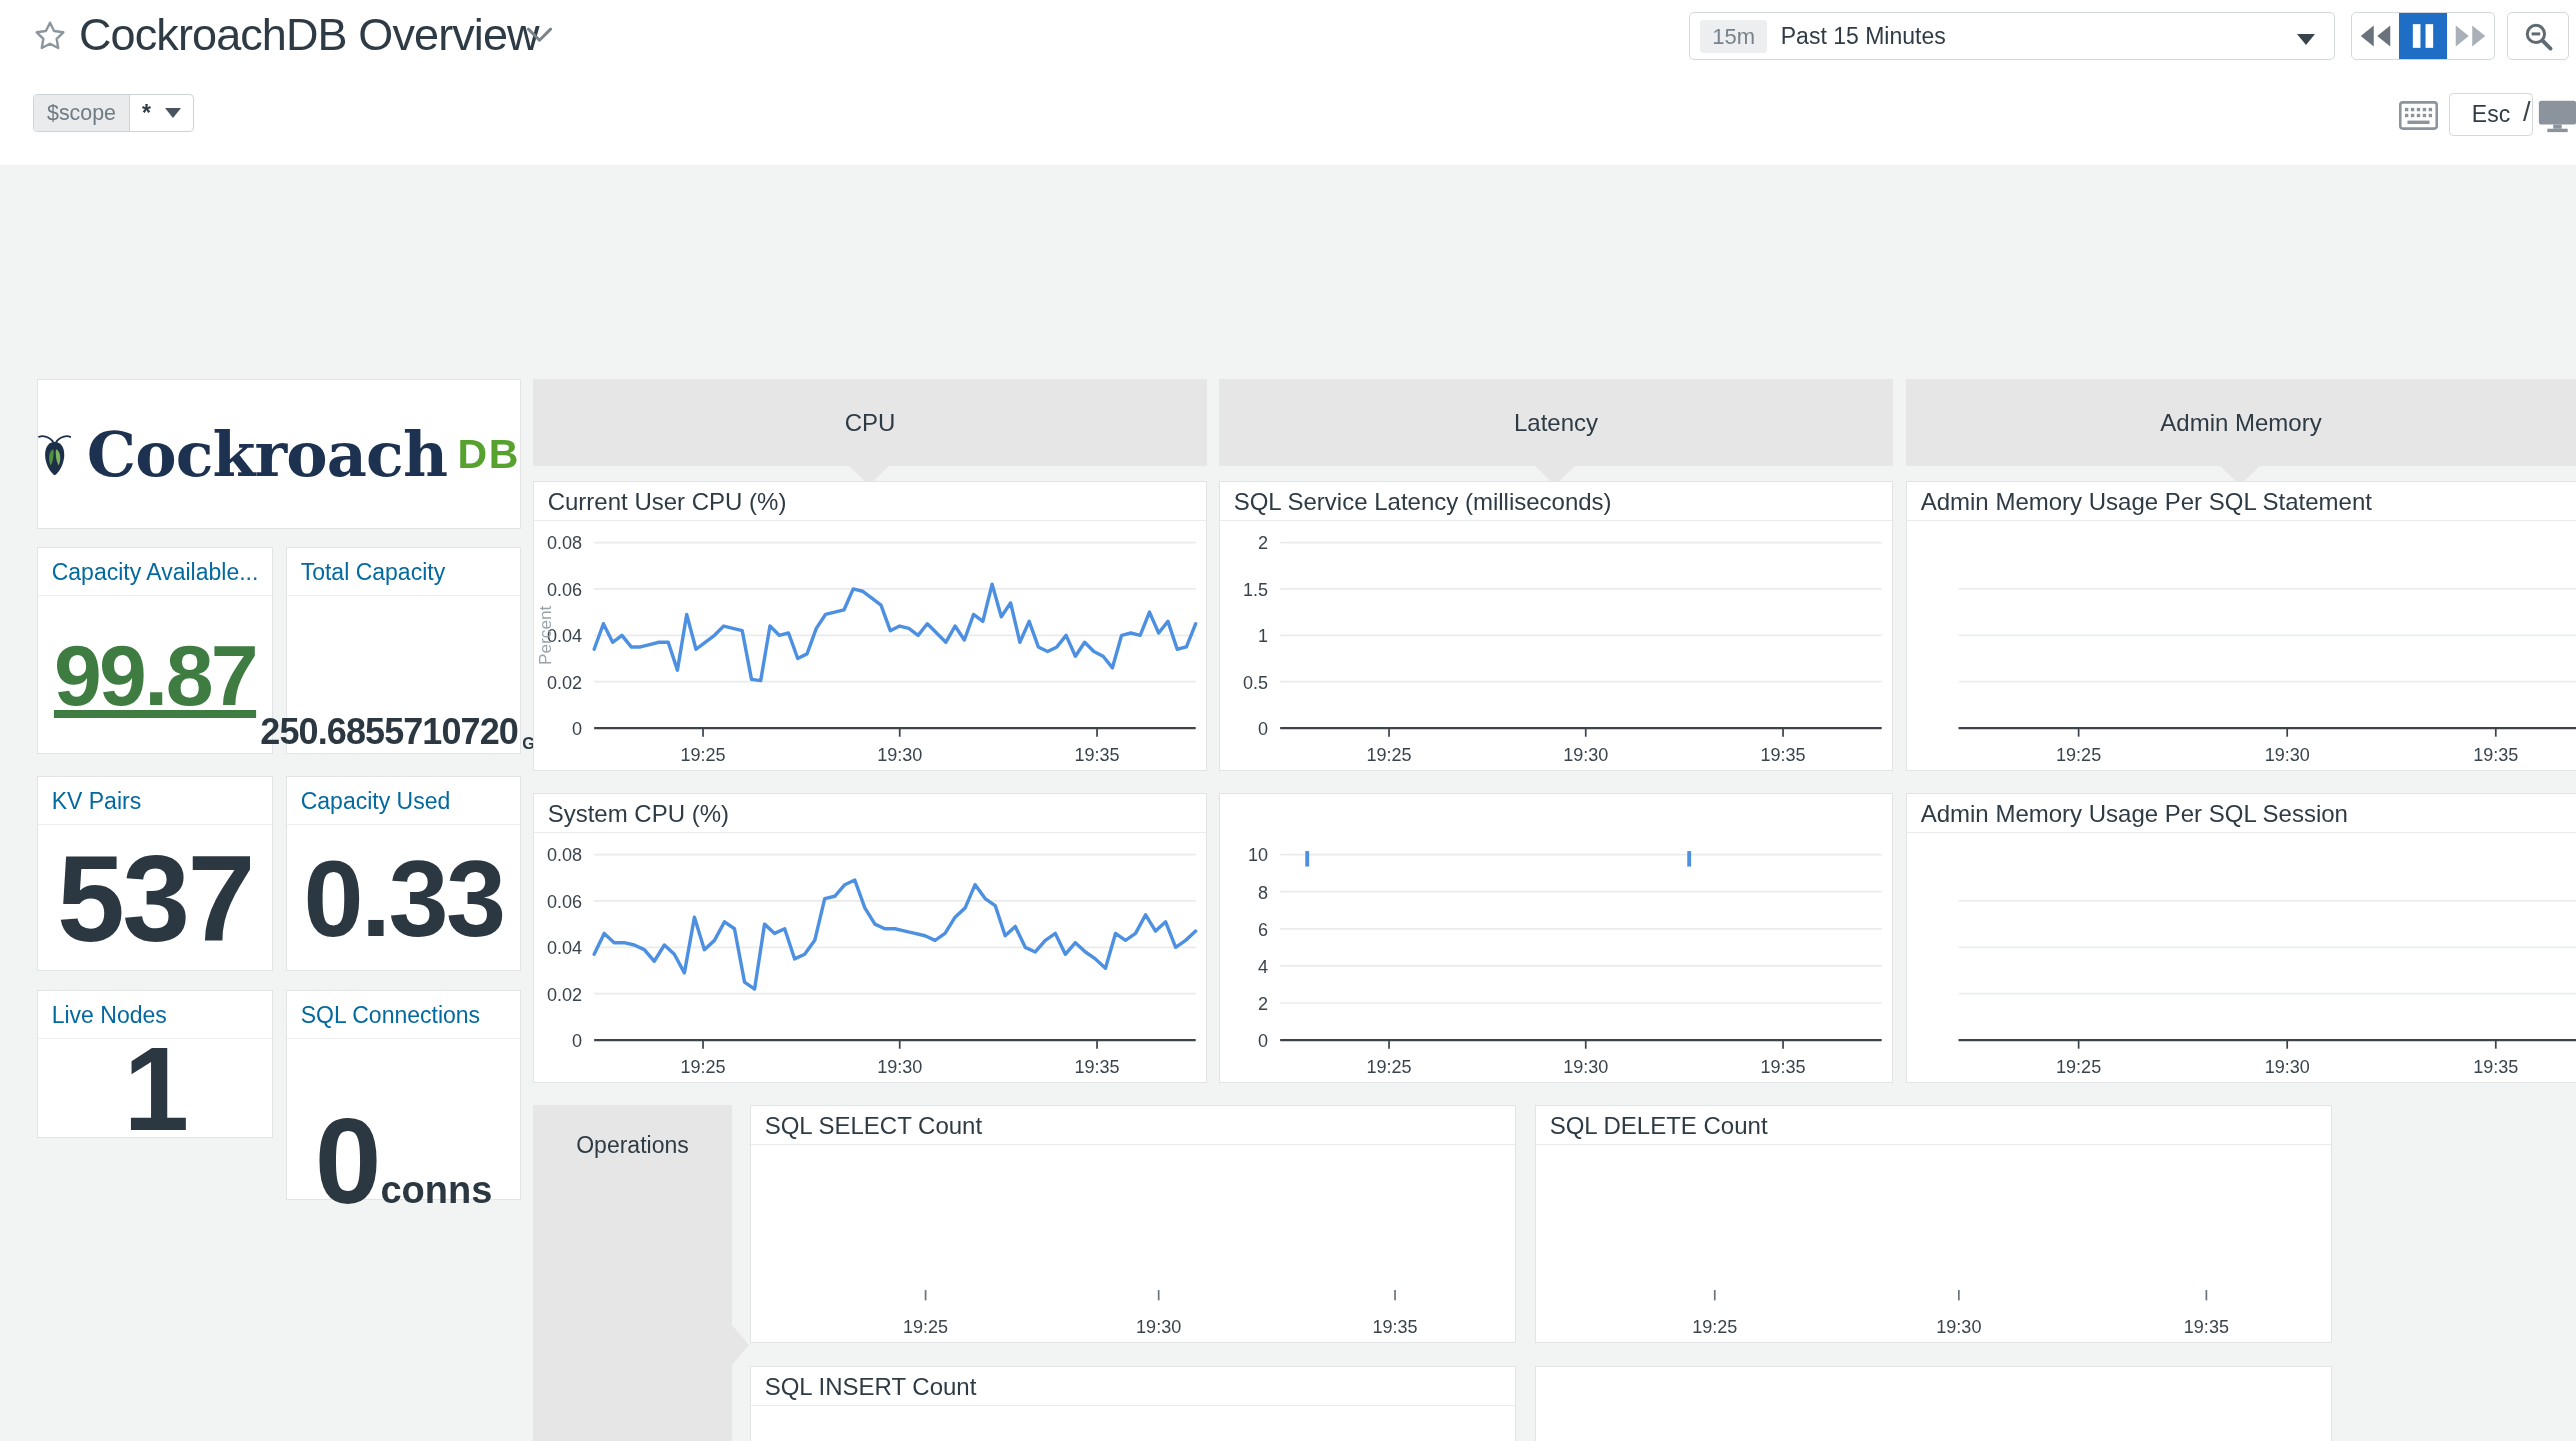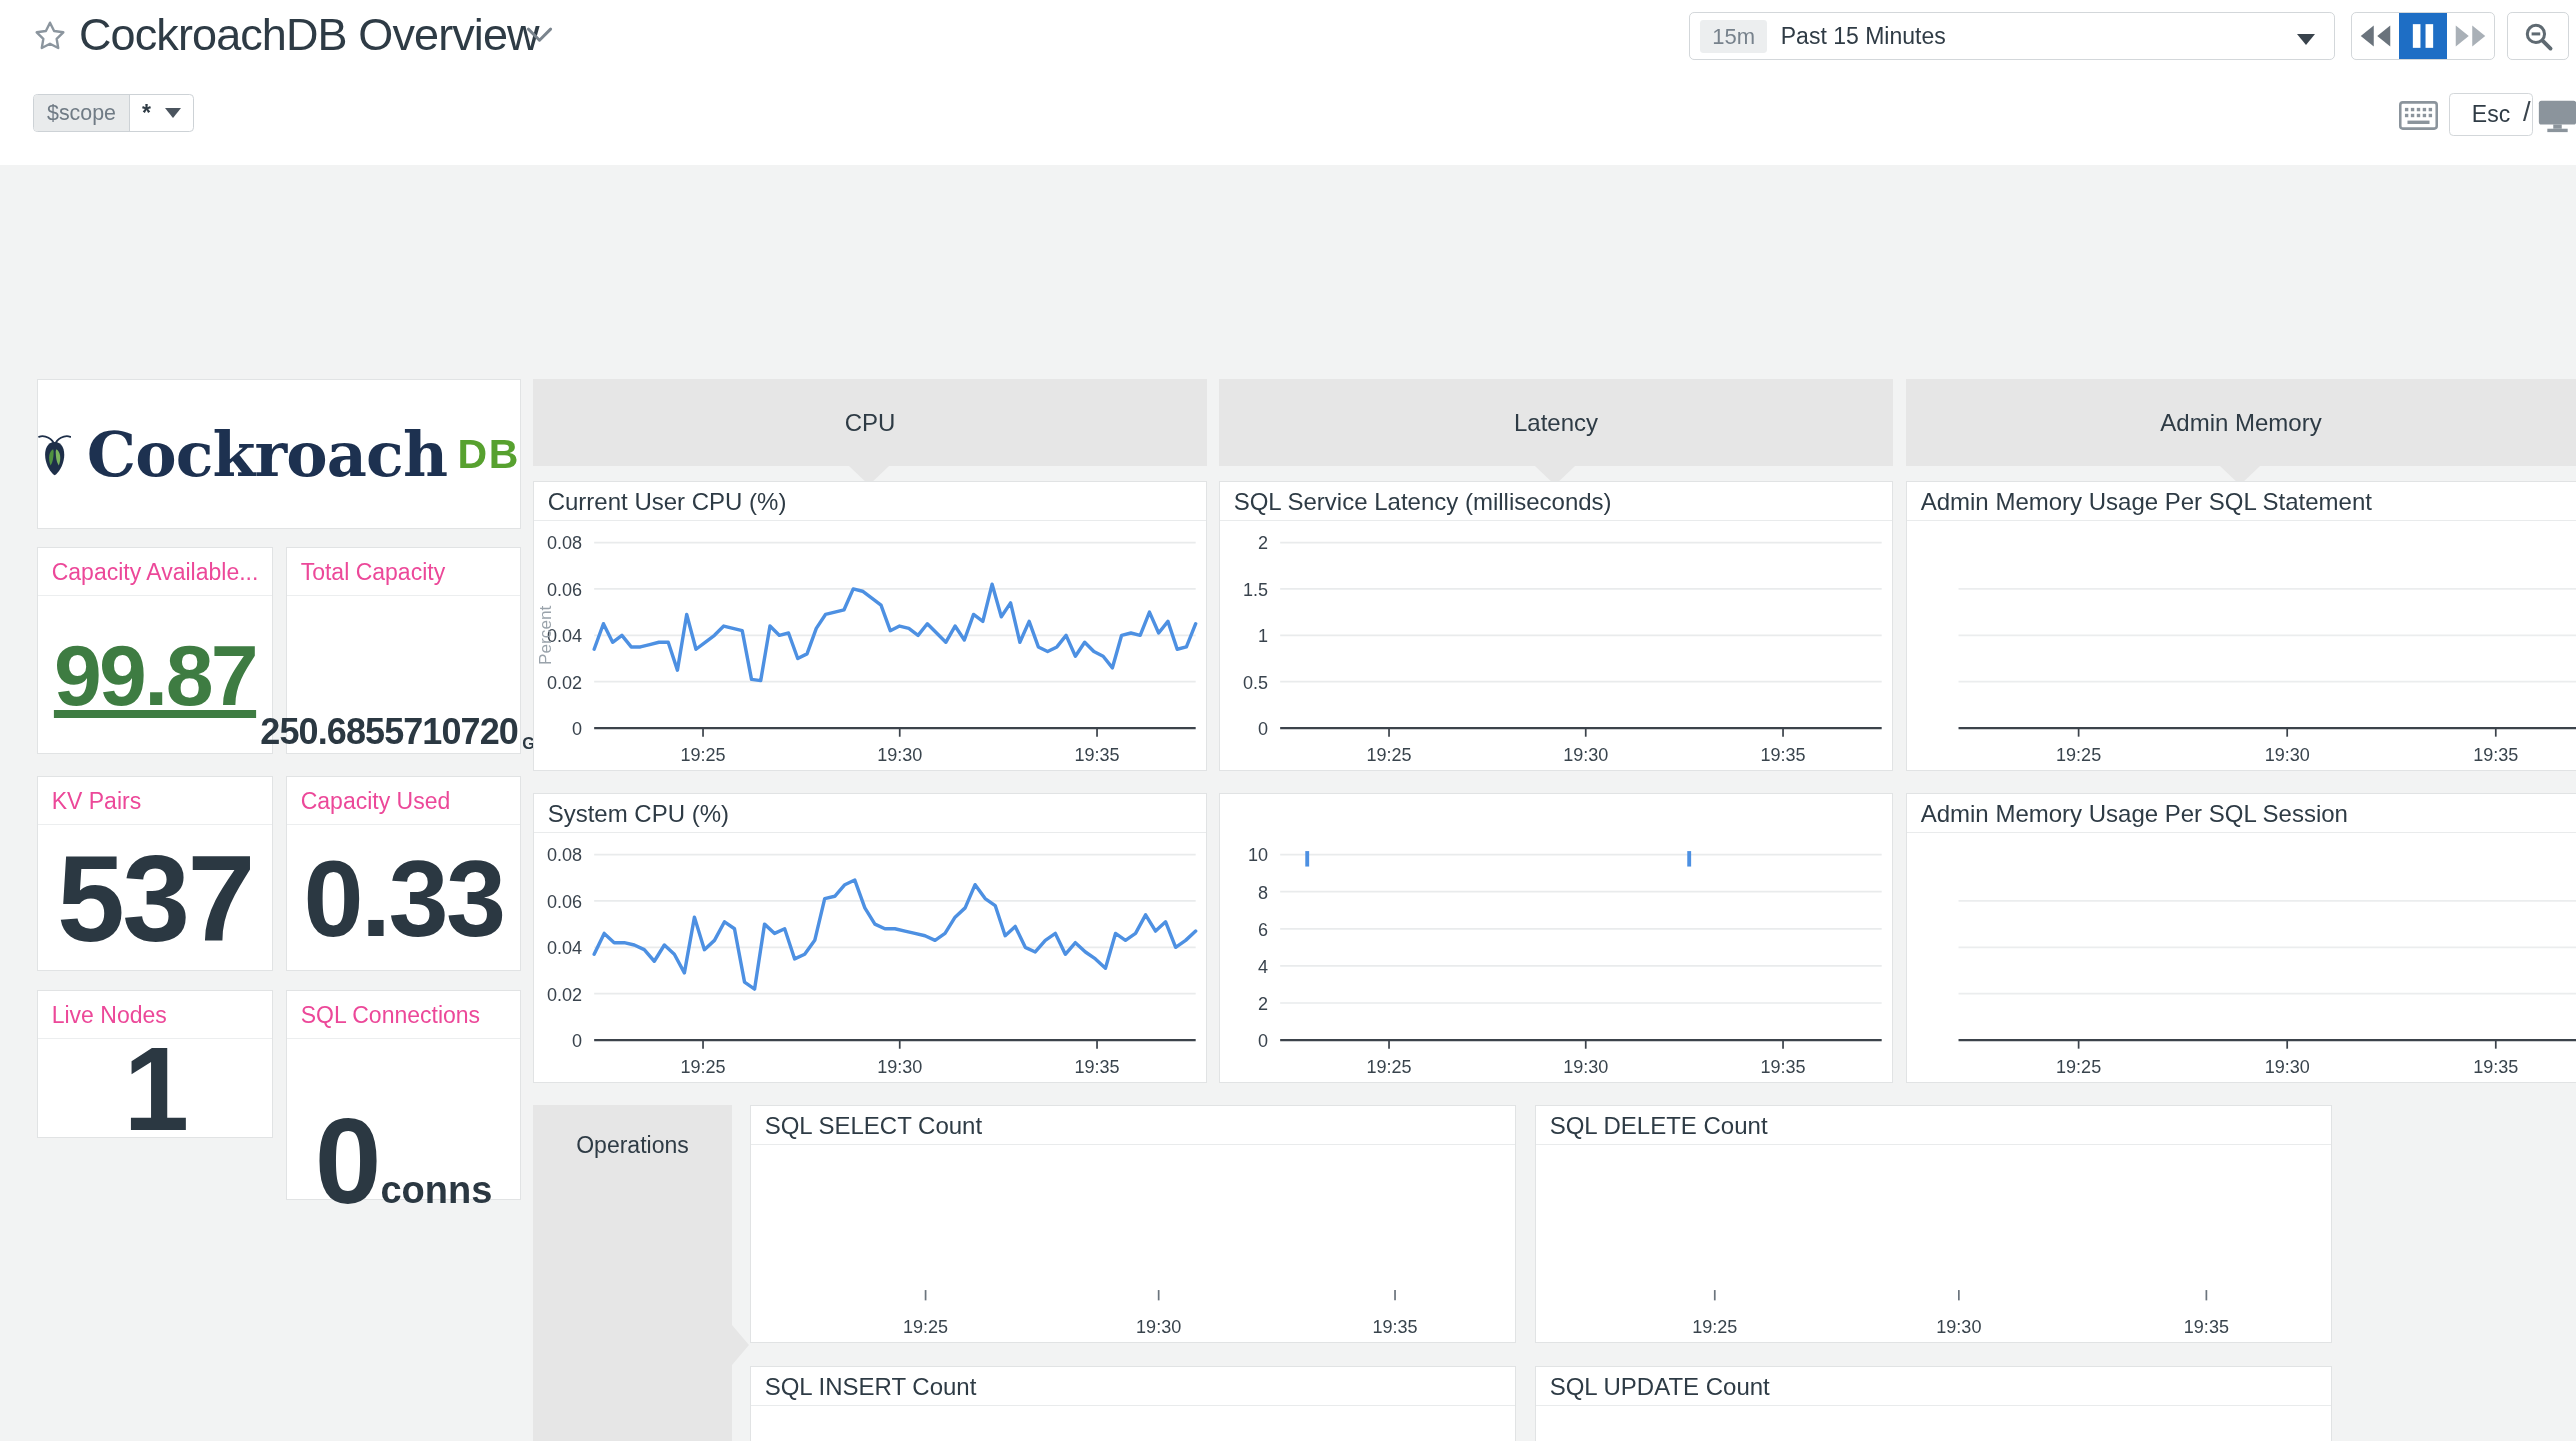--- a/index.html
+++ b/index.html
@@ -45,21 +45,21 @@
   .content { position:absolute; left:0; top:165px; width:2576px; height:1277px; background:#f2f3f3; }
 
   .panel { position:absolute; background:#fff; border:1.7px solid #e1e3e4; }
 
   
   .logo-panel { left:37px; top:214px; width:484px; height:150px; display:flex; align-items:center; justify-content:center; }
   .cr-word { font-family:"DejaVu Serif", serif; font-weight:bold; font-size:62px; color:#1d3150; margin-left:15.4px; letter-spacing:-0.9px;text-align:center;}
   .cr-db   { font-size:41px; font-weight:bold; color:#57a12f; margin-left:10.3px; letter-spacing:1.7px; }
 
   
-  .tile .tile-title { height:48px; line-height:48px; padding:0 13.7px; font-size:23px; color:#ec4899;
+  .tile .tile-title { height:48px; line-height:48px; padding:0 13.7px; font-size:23px; color:#0369a1;
     border-bottom:1.7px solid #eceeef; white-space:nowrap; overflow:hidden; }
   .tile .tile-value { position:absolute; left:0; right:0; top:50px; bottom:0;
     display:flex; align-items:center; justify-content:center; }
   .big-num { font-weight:bold; color:#2b3842; letter-spacing:-2.6px; }
   .v-green { color:#3e7c42;text-decoration:underline; }
   .unit { font-weight:bold; color:#2b3842; }
 
   
   .group-header { position:absolute; height:87px; background:#e6e6e6; display:flex; align-items:center;
     justify-content:center; font-size:24px; color:#2e3b45; }
@@ -383,21 +383,20 @@
         <line x1="100" y1="168" x2="864" y2="168" stroke="#3c434b" stroke-width="2.5"></line>
         <line x1="203.14" y1="168" x2="203.14" y2="178" stroke="#3c434b" stroke-width="2"></line>
         <text x="203.14" y="206" text-anchor="middle" fill="#39444d" font-size="21">19:25</text>
         <line x1="474.36" y1="168" x2="474.36" y2="178" stroke="#3c434b" stroke-width="2"></line>
         <text x="474.36" y="206" text-anchor="middle" fill="#39444d" font-size="21">19:30</text>
         <line x1="749.4" y1="168" x2="749.4" y2="178" stroke="#3c434b" stroke-width="2"></line>
         <text x="749.4" y="206" text-anchor="middle" fill="#39444d" font-size="21">19:35</text>
       </svg>
   </div>
   <div class="panel chart" id="sql_update" style="left:1535px;top:1201px;width:797px;height:230px">
-    <div class="chart-title">SQL UPDATE Count</div>
     <svg class="plot" viewBox="0 0 925 216">
         <line x1="100" y1="168" x2="900" y2="168" stroke="#3c434b" stroke-width="2.5"></line>
         <line x1="208" y1="168" x2="208" y2="178" stroke="#3c434b" stroke-width="2"></line>
         <text x="208" y="206" text-anchor="middle" fill="#39444d" font-size="21">19:25</text>
         <line x1="492" y1="168" x2="492" y2="178" stroke="#3c434b" stroke-width="2"></line>
         <text x="492" y="206" text-anchor="middle" fill="#39444d" font-size="21">19:30</text>
         <line x1="780" y1="168" x2="780" y2="178" stroke="#3c434b" stroke-width="2"></line>
         <text x="780" y="206" text-anchor="middle" fill="#39444d" font-size="21">19:35</text>
       </svg>
   </div>

